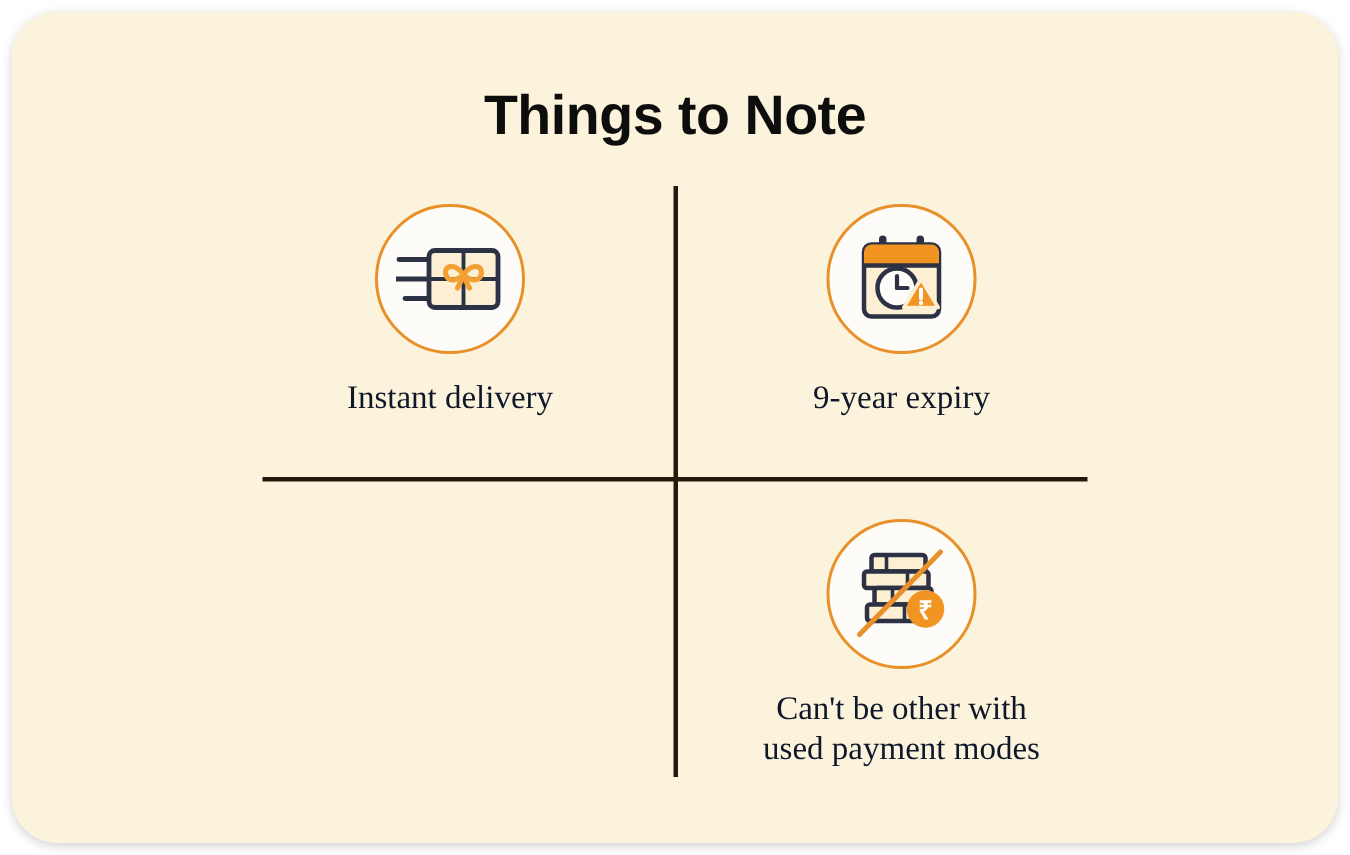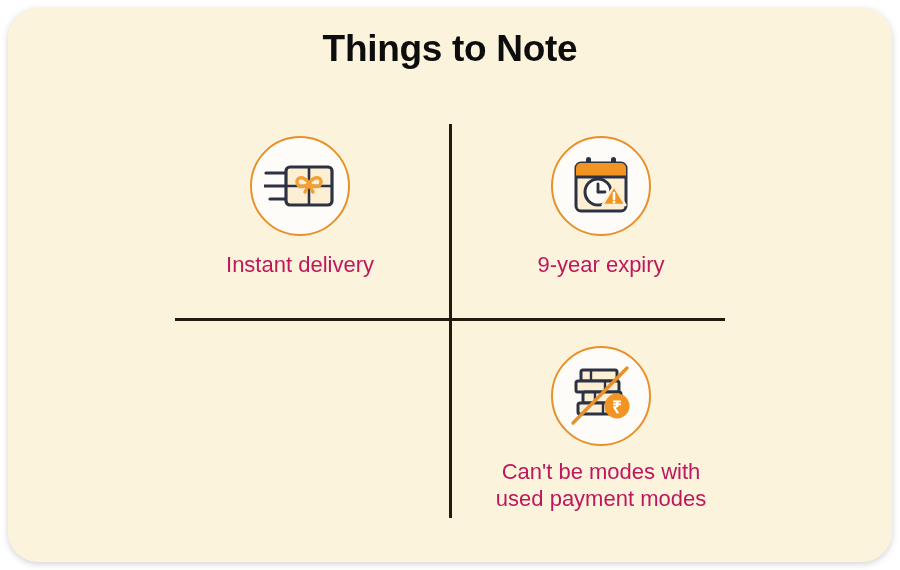--- a/index.html
+++ b/index.html
@@ -23,21 +23,21 @@
     background: #FCF3DC;
     border-radius: 30px;
     box-shadow: 0 2px 7px rgba(0,0,0,0.18);
     box-sizing: border-box;
     overflow: hidden;
   }
 
   .page-title {
     position: absolute;
     left: 0;
-    top: 20px;
+    top: 48px;
     width: 884px;
     text-align: center;
     font-size: 37px;
     font-weight: bold;
     color: #0d0d0d;
     letter-spacing: -0.3px;
   }
 
   
   .divider-horizontal {
@@ -77,22 +77,22 @@
     display: flex;
     align-items: center;
     justify-content: center;
     box-sizing: border-box;
   }
 
   .tile-label {
     margin-top: 15px;
     font-size: 22px;
     line-height: 27px;
-    color: #be185d;
-    font-family: Liberation Sans, sans-serif;
+    color: #0f172a;
+    font-family: Liberation Serif, serif;
   }
   .tile-label.two-line { margin-top: 12px; }
 
   .sr-line { display: block; }
 </style>
 </head>
 <body>
 
 <div class="card">
 
@@ -168,18 +168,18 @@
           <line x1="34" y1="38" x2="34" y2="49"></line>
         </g>
 
         <circle cx="48" cy="41" r="12.5" fill="#F29422"></circle>
         <text x="48" y="47.5" font-family="'Liberation Sans', sans-serif" font-size="17" font-weight="bold" fill="#ffffff" text-anchor="middle">₹</text>
 
         <line x1="4" y1="58" x2="58" y2="3" stroke="#E8912A" stroke-width="3.4" stroke-linecap="round"></line>
       </svg>
     </div>
     <div class="tile-label two-line">
-      <span class="sr-line">Can't be modes with</span>
+      <span class="sr-line">Can't be other with</span>
       <span class="sr-line">used payment modes</span>
     </div>
   </div>
 
 </div>
 
 </body></html>

